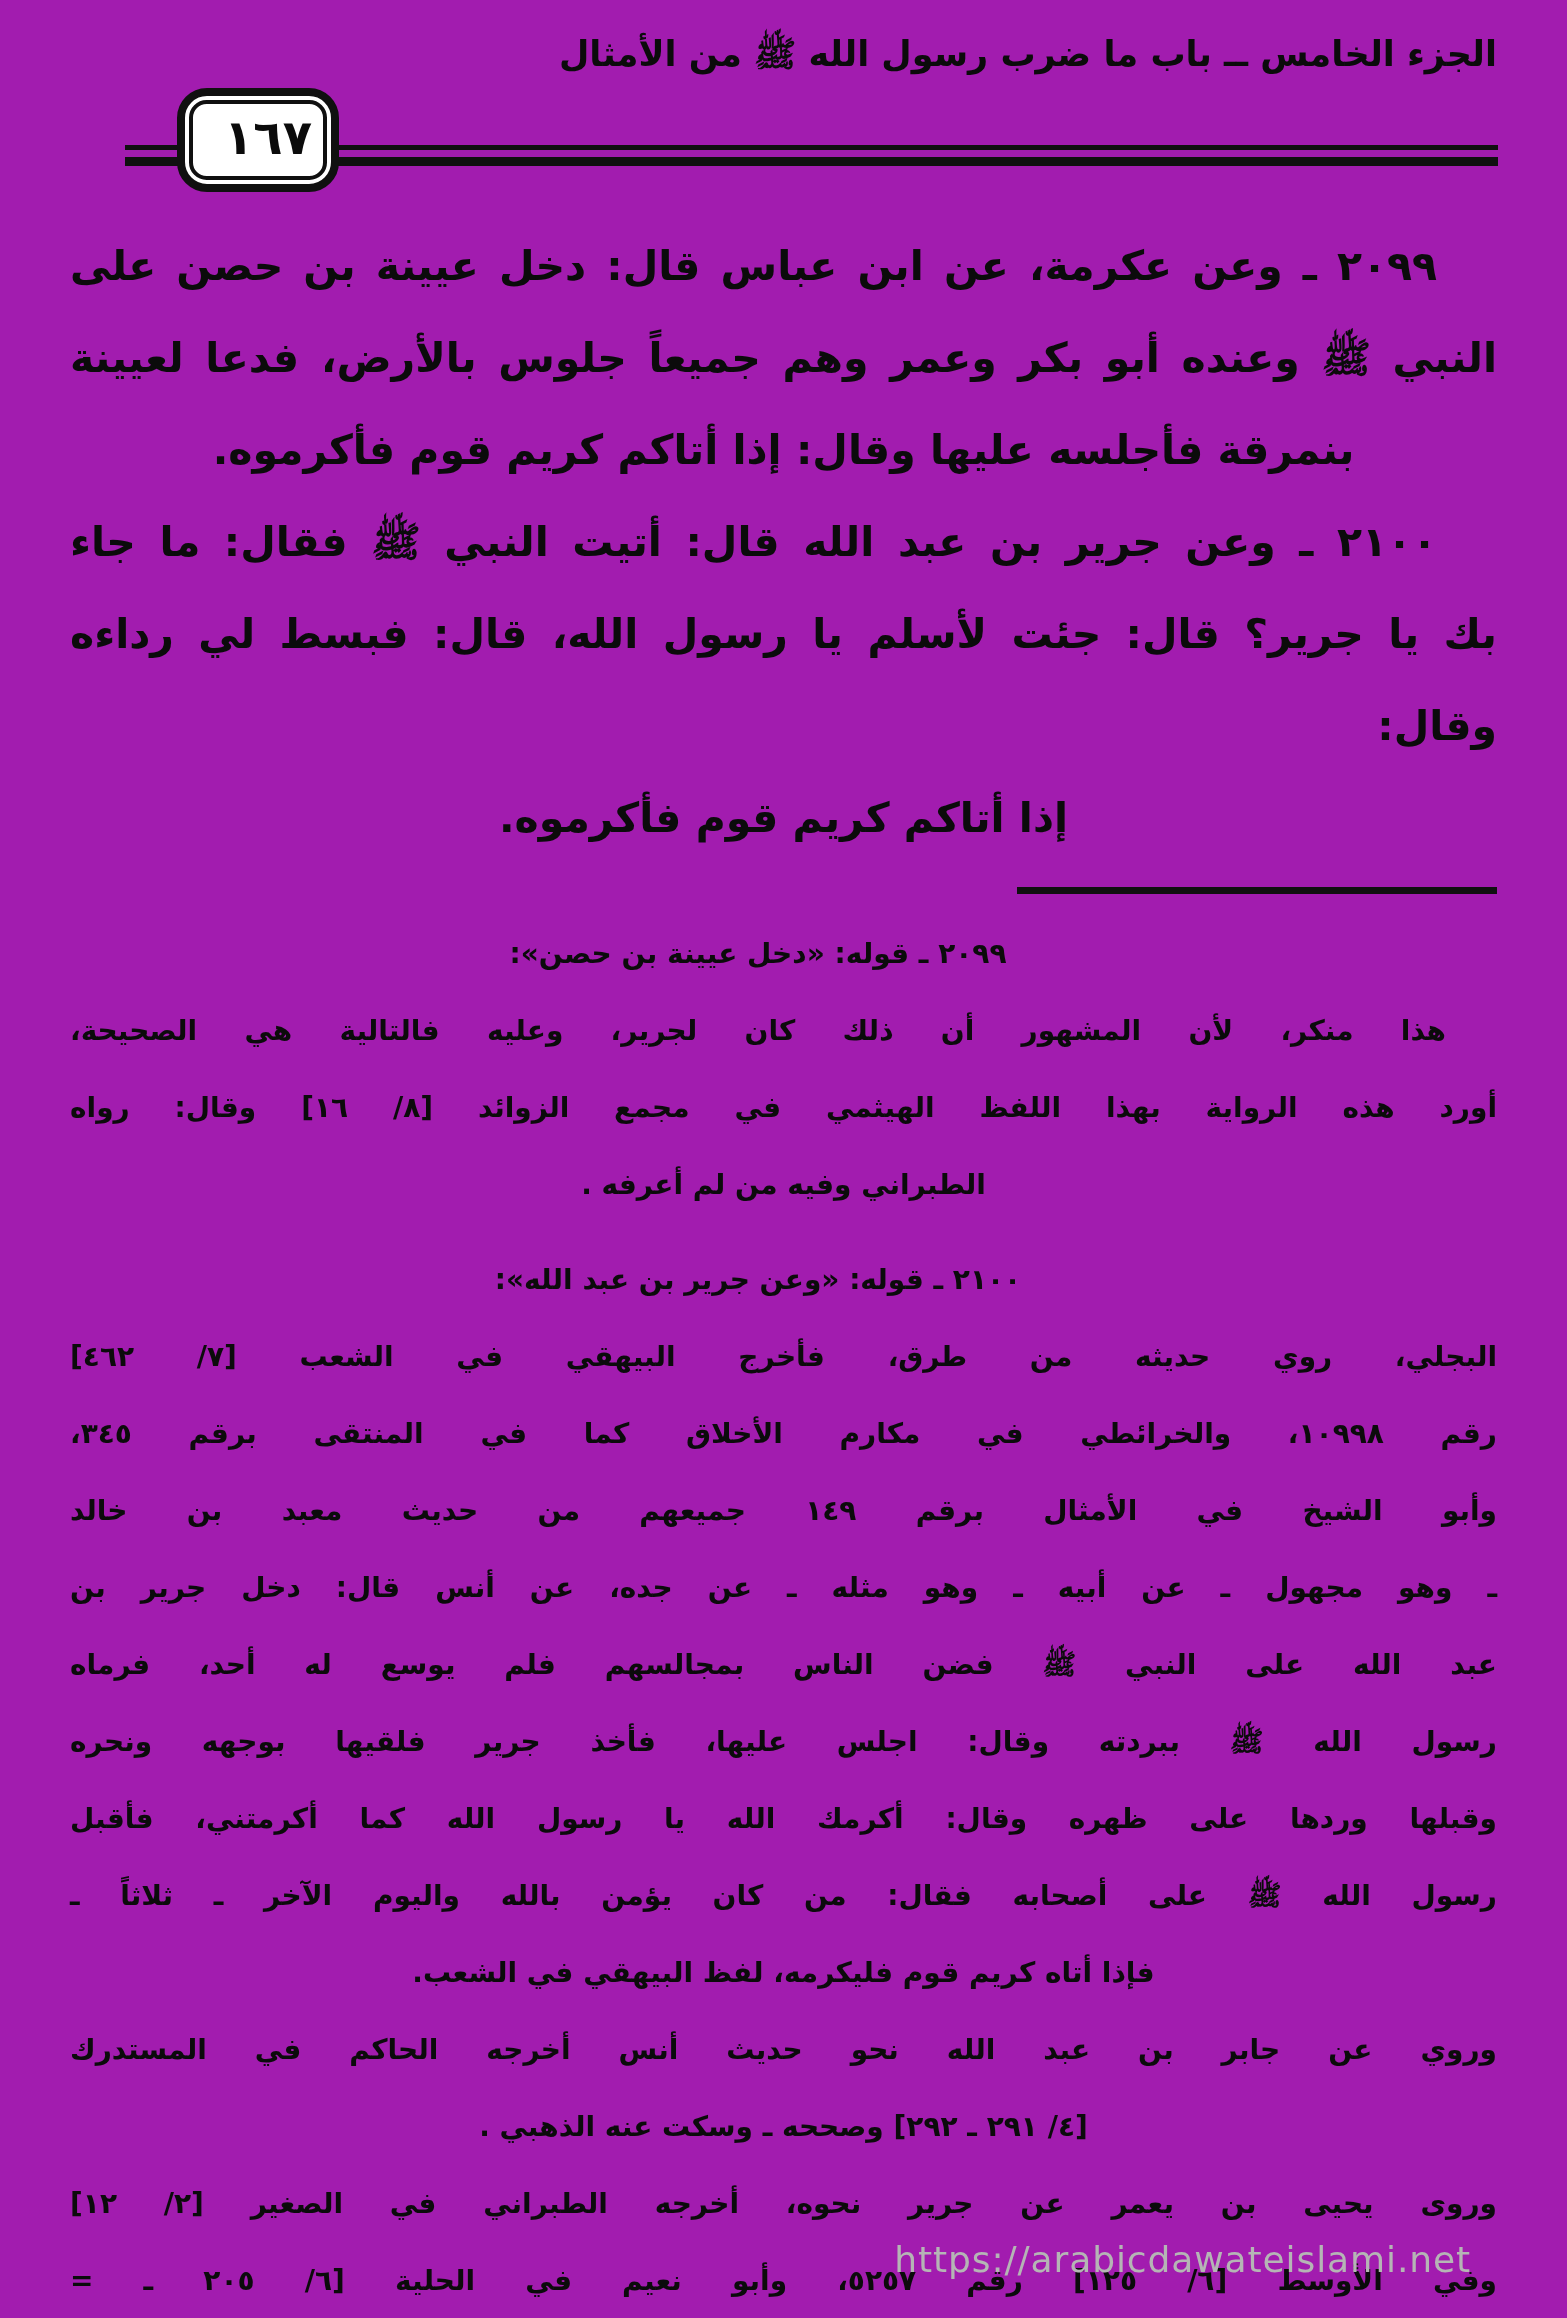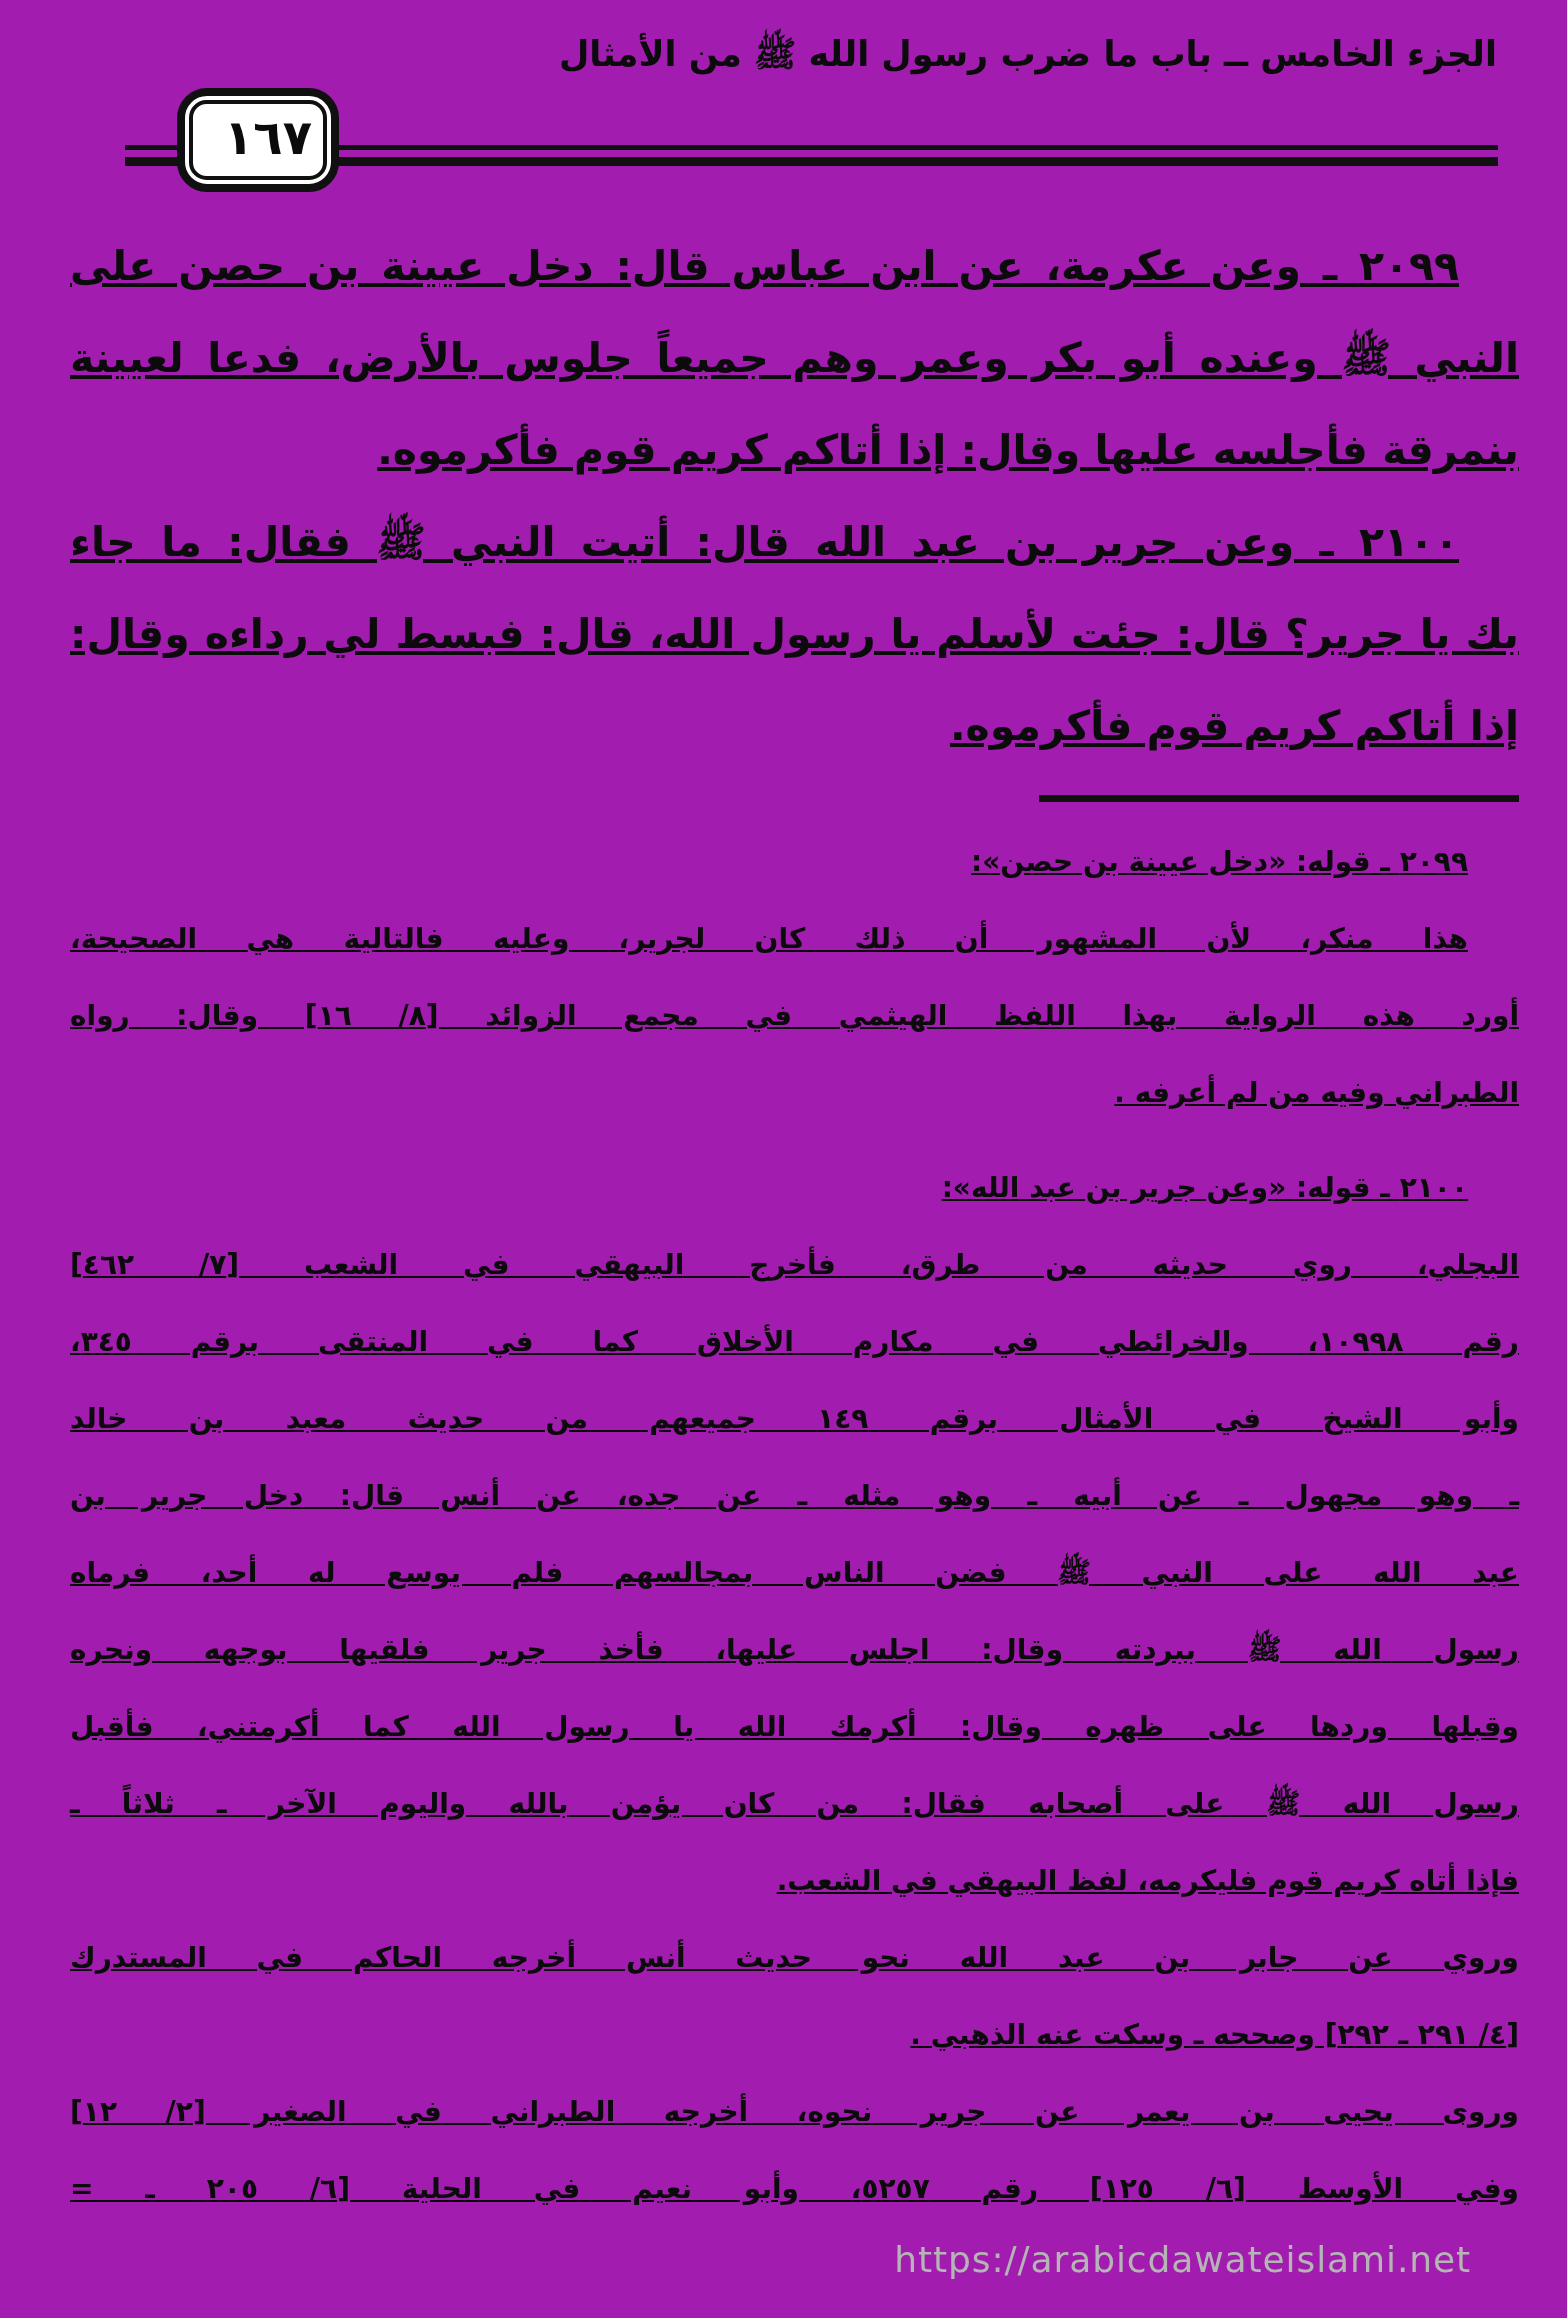--- a/index.html
+++ b/index.html
@@ -26,25 +26,25 @@
     border:8px solid #101010;border-radius:30px;background:#ffffff;
     box-sizing:border-box;padding:4.4px;z-index:2;
   }
   .badge-inner{
     width:100%;height:100%;box-sizing:border-box;
     border:4.4px solid #101010;border-radius:17.6px;
     display:flex;align-items:center;justify-content:center;
     font-size:48px;font-weight:700;padding-bottom:7px;padding-left:20px;
   }
   
-  .content{padding:220px 48px 0 70px;text-decoration:underline;}
+  .content{padding:220px 70px 0 70px;}
   .m{font-size:41px;font-weight:700;line-height:92px;}
   .f{font-size:28px;font-weight:700;line-height:77px;}
   .jl{text-align:justify;text-align-last:justify;}
-  .rl{text-align:right;}
+  .rl{text-align:center;}
   .ind{text-indent:60px;}
   .indh{text-indent:51px;}
   .note2-h{margin-top:17.6px;}
   .fn-sep{width:480px;height:7px;background:#101010;margin:23px 0 21px 0;}
   
   .watermark{
     position:absolute;top:2239px;right:96px;
     direction:ltr;font-size:36px;font-weight:400;
     color:#b5b5b5;letter-spacing:0.9px;
   }

